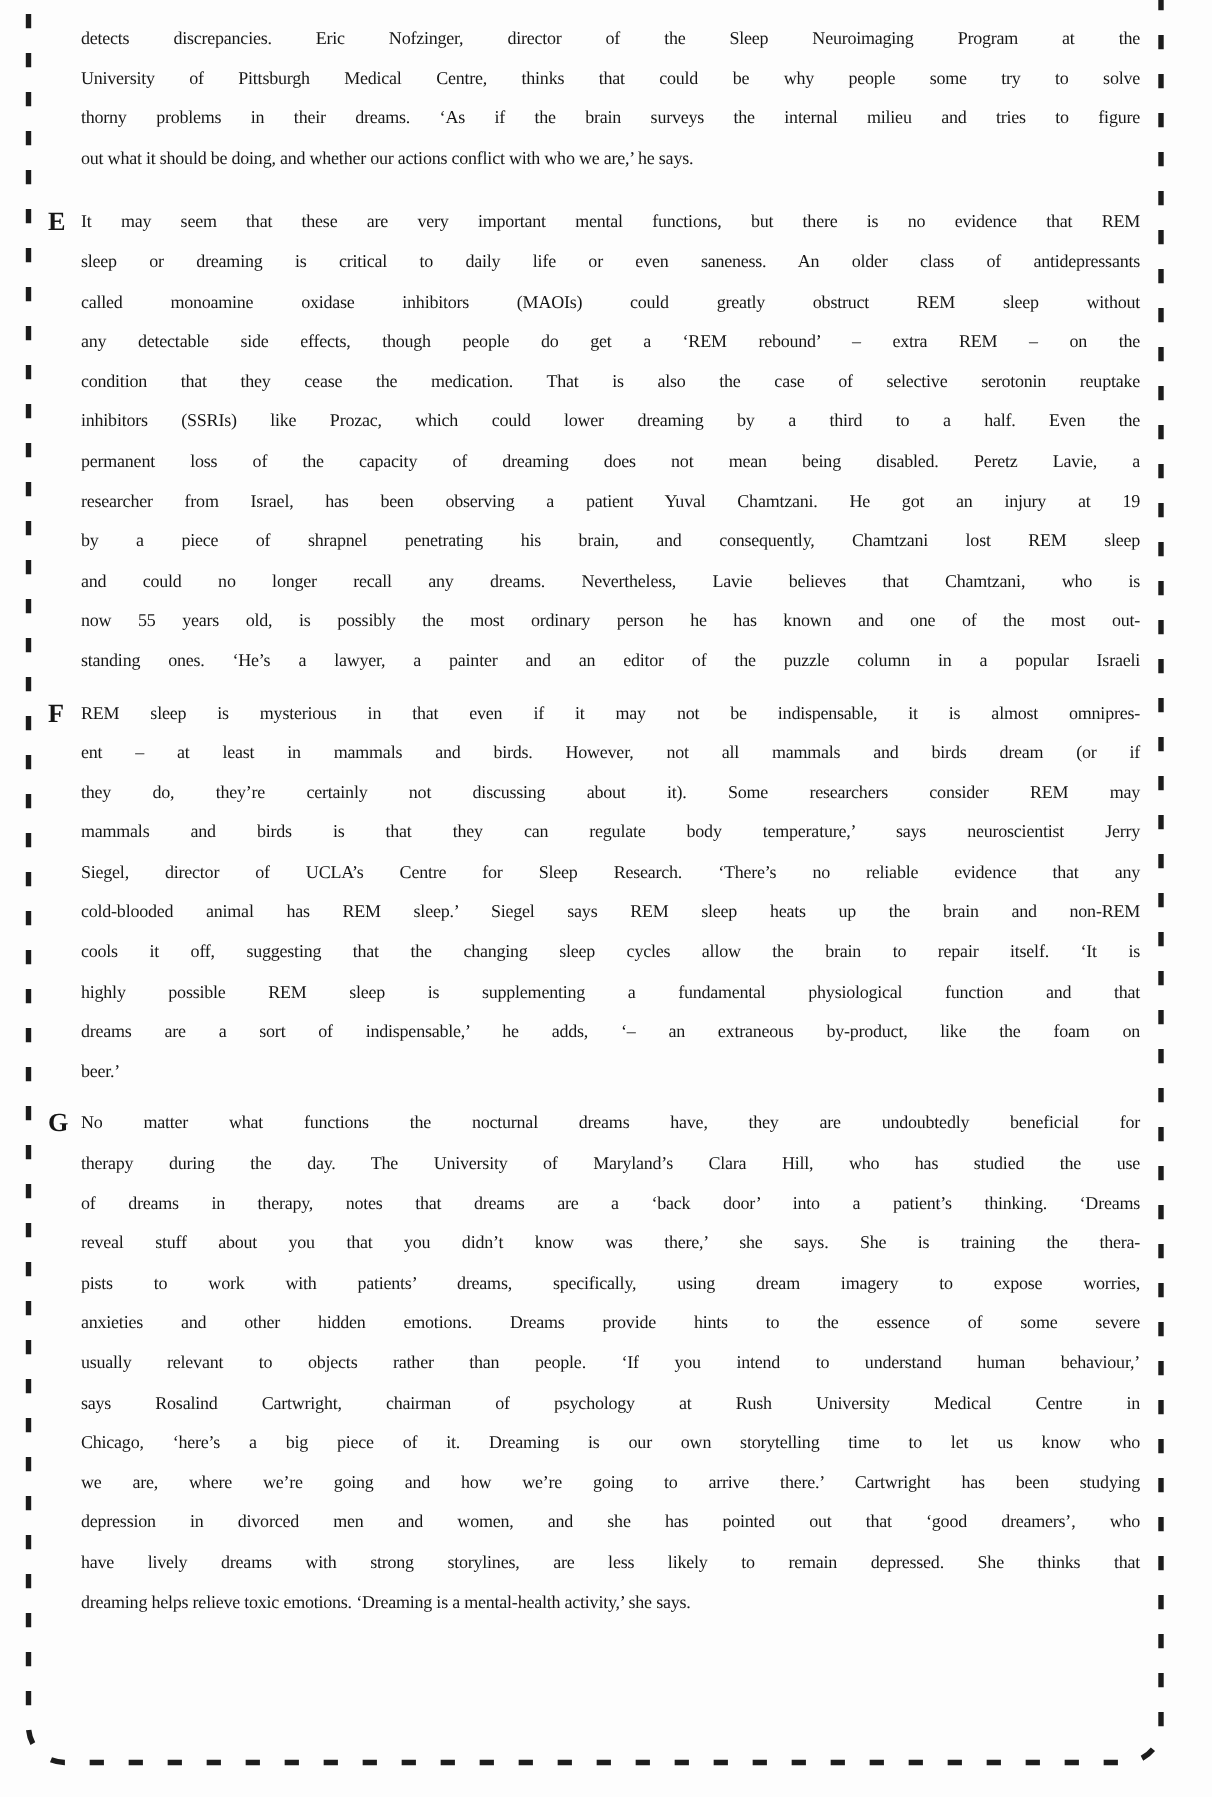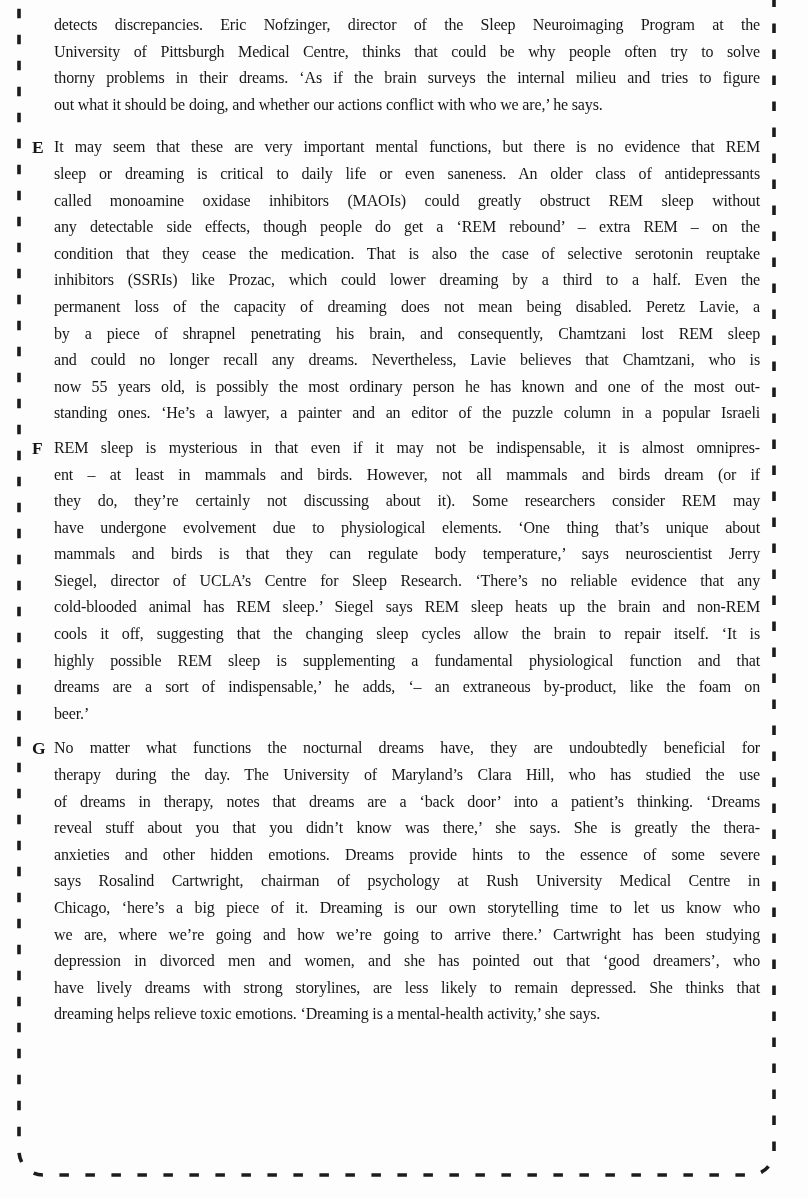--- a/index.html
+++ b/index.html
@@ -43,21 +43,21 @@
     font-weight: bold;
     font-size: 17.5px;
     line-height: 26.6px;
     letter-spacing: 0;
   }
   .para-lines {
     flex: 1 1 auto;
     min-width: 0;
   }
   .line {
-    font-size: 16px;
+    font-size: 12px;
     line-height: 26.6px;
     letter-spacing: -0.15px;
     text-align: justify;
     text-align-last: justify;
   }
   .line.last {
     text-align: right;
     text-align-last: left;
   }
 </style>
@@ -66,68 +66,70 @@
 
 <svg class="border-svg" viewBox="0 0 808 1198" xmlns="http://www.w3.org/2000/svg">
   <rect x="19" y="-36" width="755" height="1211" rx="24" ry="24" fill="none" stroke="#1c1c1c" stroke-width="3.6" stroke-dasharray="9.5 16.5"></rect>
 </svg>
 
 <main class="page">
   <section class="para">
     <div class="para-label"></div>
     <div class="para-lines">
         <div class="line">detects discrepancies. Eric Nofzinger, director of the Sleep Neuroimaging Program at the</div>
-        <div class="line">University of Pittsburgh Medical Centre, thinks that could be why people often try to solve</div>
+        <div class="line">University of Pittsburgh Medical Centre, thinks that could be why people some try to solve</div>
         <div class="line">thorny problems in their dreams. ‘As if the brain surveys the internal milieu and tries to figure</div>
         <div class="line last">out what it should be doing, and whether our actions conflict with who we are,’ he says.</div>
       </div>
   </section>
 
   <section class="para">
     <div class="para-label">E</div>
     <div class="para-lines">
         <div class="line">It may seem that these are very important mental functions, but there is no evidence that REM</div>
         <div class="line">sleep or dreaming is critical to daily life or even saneness. An older class of antidepressants</div>
         <div class="line">called monoamine oxidase inhibitors (MAOIs) could greatly obstruct REM sleep without</div>
         <div class="line">any detectable side effects, though people do get a ‘REM rebound’ – extra REM – on the</div>
         <div class="line">condition that they cease the medication. That is also the case of selective serotonin reuptake</div>
         <div class="line">inhibitors (SSRIs) like Prozac, which could lower dreaming by a third to a half. Even the</div>
         <div class="line">permanent loss of the capacity of dreaming does not mean being disabled. Peretz Lavie, a</div>
+        <div class="line">researcher from Israel, has been observing a patient Yuval Chamtzani. He got an injury at 19</div>
         <div class="line">by a piece of shrapnel penetrating his brain, and consequently, Chamtzani lost REM sleep</div>
         <div class="line">and could no longer recall any dreams. Nevertheless, Lavie believes that Chamtzani, who is</div>
         <div class="line">now 55 years old, is possibly the most ordinary person he has known and one of the most out-</div>
         <div class="line">standing ones. ‘He’s a lawyer, a painter and an editor of the puzzle column in a popular Israeli</div>
       </div>
   </section>
 
   <section class="para">
     <div class="para-label">F</div>
     <div class="para-lines">
         <div class="line">REM sleep is mysterious in that even if it may not be indispensable, it is almost omnipres-</div>
         <div class="line">ent – at least in mammals and birds. However, not all mammals and birds dream (or if</div>
         <div class="line">they do, they’re certainly not discussing about it). Some researchers consider REM may</div>
-        <div class="line">have undergone evolvement due to physiological elements. ‘One thing that’s unique about</div>
         <div class="line">mammals and birds is that they can regulate body temperature,’ says neuroscientist Jerry</div>
         <div class="line">Siegel, director of UCLA’s Centre for Sleep Research. ‘There’s no reliable evidence that any</div>
         <div class="line">cold-blooded animal has REM sleep.’ Siegel says REM sleep heats up the brain and non-REM</div>
         <div class="line">cools it off, suggesting that the changing sleep cycles allow the brain to repair itself. ‘It is</div>
         <div class="line">highly possible REM sleep is supplementing a fundamental physiological function and that</div>
         <div class="line">dreams are a sort of indispensable,’ he adds, ‘– an extraneous by-product, like the foam on</div>
         <div class="line last">beer.’</div>
       </div>
   </section>
 
   <section class="para">
     <div class="para-label">G</div>
     <div class="para-lines">
         <div class="line">No matter what functions the nocturnal dreams have, they are undoubtedly beneficial for</div>
         <div class="line">therapy during the day. The University of Maryland’s Clara Hill, who has studied the use</div>
         <div class="line">of dreams in therapy, notes that dreams are a ‘back door’ into a patient’s thinking. ‘Dreams</div>
-        <div class="line">reveal stuff about you that you didn’t know was there,’ she says. She is greatly the thera-</div>
+        <div class="line">reveal stuff about you that you didn’t know was there,’ she says. She is training the thera-</div>
+        <div class="line">pists to work with patients’ dreams, specifically, using dream imagery to expose worries,</div>
         <div class="line">anxieties and other hidden emotions. Dreams provide hints to the essence of some severe</div>
+        <div class="line">usually relevant to objects rather than people. ‘If you intend to understand human behaviour,’</div>
         <div class="line">says Rosalind Cartwright, chairman of psychology at Rush University Medical Centre in</div>
         <div class="line">Chicago, ‘here’s a big piece of it. Dreaming is our own storytelling time to let us know who</div>
         <div class="line">we are, where we’re going and how we’re going to arrive there.’ Cartwright has been studying</div>
         <div class="line">depression in divorced men and women, and she has pointed out that ‘good dreamers’, who</div>
         <div class="line">have lively dreams with strong storylines, are less likely to remain depressed. She thinks that</div>
         <div class="line last">dreaming helps relieve toxic emotions. ‘Dreaming is a mental-health activity,’ she says.</div>
       </div>
   </section>
 </main>
 

